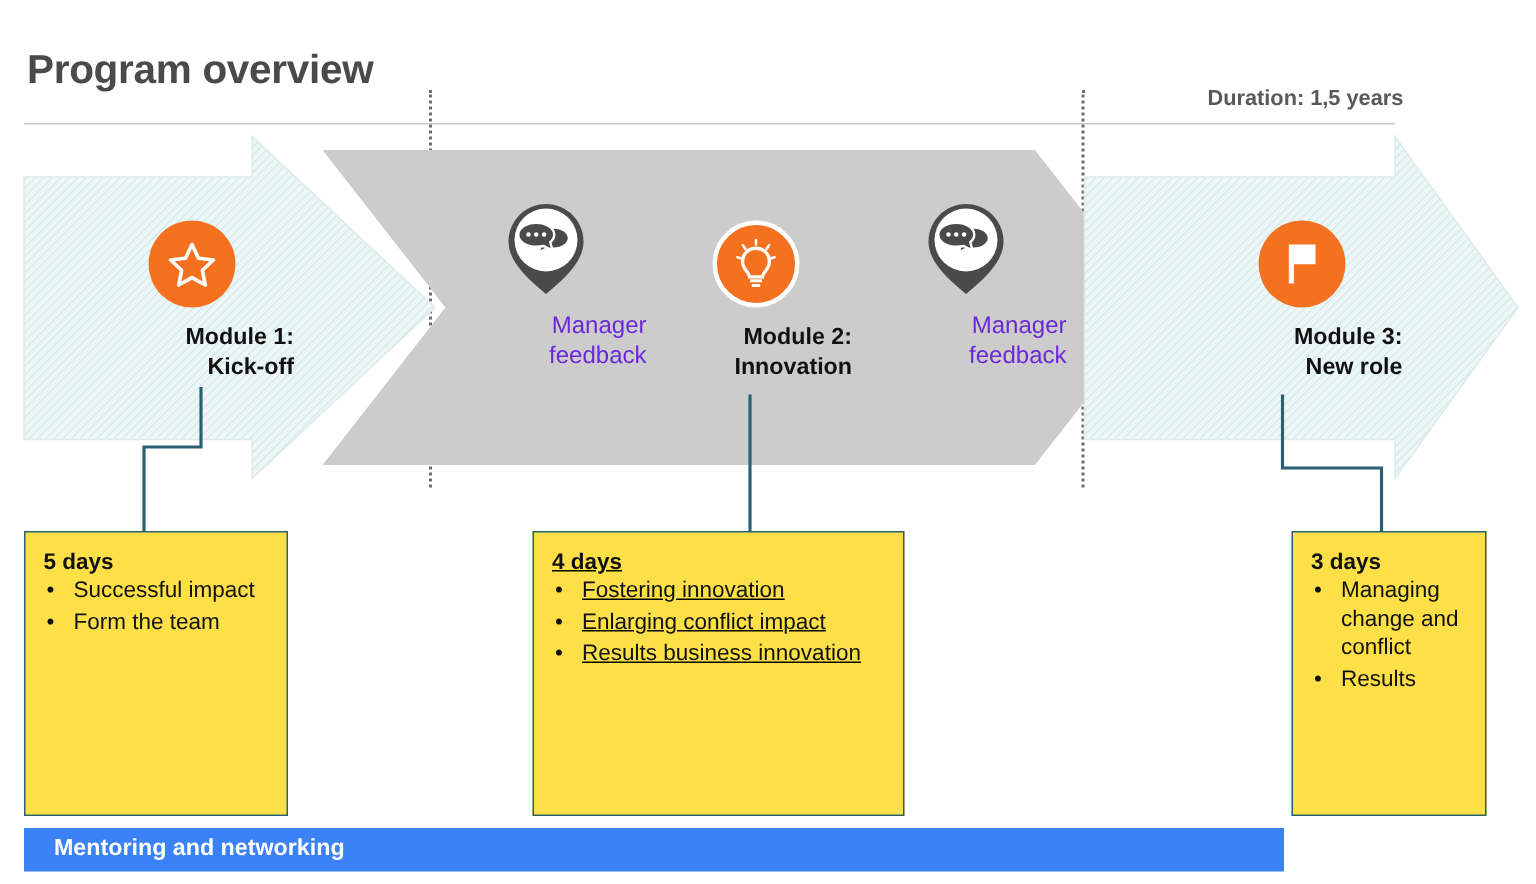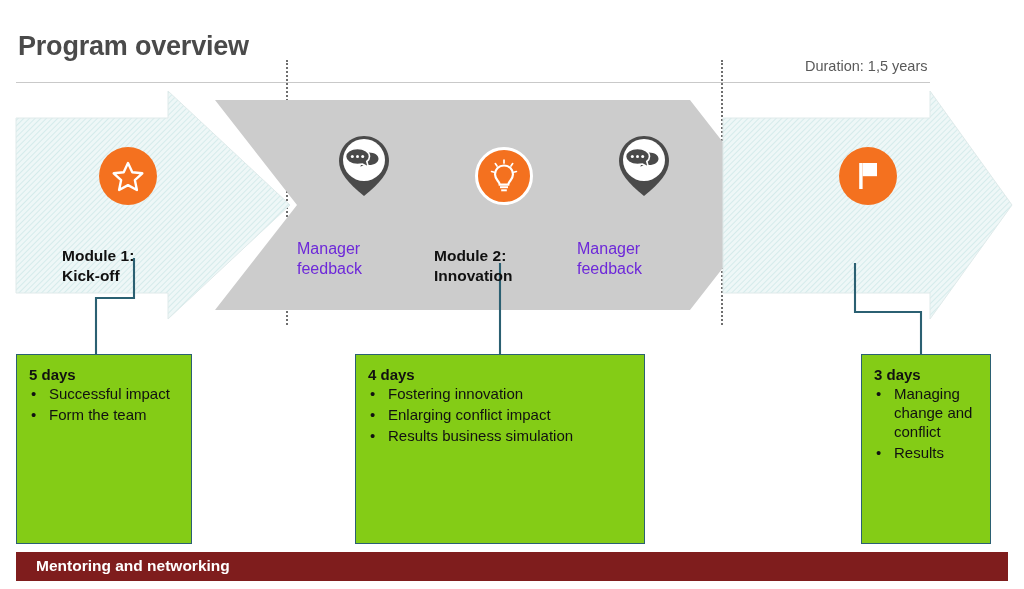--- a/index.html
+++ b/index.html
@@ -21,21 +21,21 @@
     margin-top:23px;
   }
 
   
   .top-rule{
     position:absolute;left:16px;top:82px;width:914px;height:1px;
     background:#c9c9c9;
   }
   .duration-label{
     position:absolute;left:805px;top:58px;
-    font-size:14.5px;color:#595959;white-space:nowrap;
+    font-size:14.5px;color:#595959;white-space:nowrap;font-weight:bold;
   }
 
   
   .dotted{
     position:absolute;top:60px;width:0;height:265px;
     border-left:2px dotted #6e6e6e;
   }
   .dotted.d1{left:286px;}
   .dotted.d2{left:721px;}
 
@@ -47,51 +47,50 @@
   .icon-circle{
     width:58px;height:58px;border-radius:50%;
     background:#f4711f;
     display:flex;align-items:center;justify-content:center;
     box-sizing:border-box;
   }
   .icon-circle.ring{border:3px solid #ffffff;}
 
   
   .node-label{
-    position:absolute;text-align:left;line-height:1.28;
+    position:absolute;text-align:right;line-height:1.28;
     white-space:pre-line;
-    margin-top:31px;
   }
   .node-label.module{font-size:15.5px;font-weight:bold;color:#111111;}
   .node-label.feedback{font-size:16px;font-weight:normal;color:#6d28d9;}
 
   
   .detail-box{
-    position:absolute;background:#84cc16;
+    position:absolute;background:#fde047;
     border:1.6px solid #2b6072;
     box-sizing:border-box;
   }
   .detail-title{
     font-size:15px;font-weight:bold;color:#111111;
     margin:11px 0 1px 12px;
   }
   .detail-list{margin:0;padding:0;list-style:none;}
   .detail-list li{
     font-size:15px;color:#111111;line-height:1.26;
     padding-left:32px;position:relative;margin-top:2px;
     text-indent:0;
   }
   .detail-list li .bullet{
     position:absolute;left:14px;top:0;
   }
 
   
   .bottom-band{
-    position:absolute;left:16px;top:552px;width:992px;height:29px;
-    background:#7f1d1d;
+    position:absolute;left:16px;top:552px;width:840px;height:29px;
+    background:#3b82f6;
   }
   .bottom-band-label{
     position:absolute;left:20px;top:5px;
     font-size:15.5px;font-weight:bold;color:#ffffff;
     white-space:nowrap;
   }
 </style>
 </head>
 <body>
 
@@ -185,35 +184,37 @@
   </div>
 
   <div class="node-label module" style="left:62px;top:215px;width:134px;">Module 1:
 Kick-off</div>
   <div class="node-label feedback" style="left:297px;top:208px;width:134px;">Manager
 feedback</div>
   <div class="node-label module" style="left:434px;top:215px;width:134px;">Module 2:
 Innovation</div>
   <div class="node-label feedback" style="left:577px;top:208px;width:134px;">Manager
 feedback</div>
+  <div class="node-label module" style="left:801px;top:215px;width:134px;">Module 3:
+New role</div>
 
   <div class="detail-box" style="left:16px;top:354px;width:176px;height:190px;">
     <div class="detail-title">5 days</div>
     <ul class="detail-list">
       <li><span class="bullet">•</span><span>Successful impact</span></li>
       <li><span class="bullet">•</span><span>Form the team</span></li>
     </ul>
   </div>
 
-  <div class="detail-box" style="left:355px;top:354px;width:290px;height:190px;">
+  <div class="detail-box" style="left:355px;top:354px;width:248px;height:190px;text-decoration:underline;">
     <div class="detail-title">4 days</div>
     <ul class="detail-list">
       <li><span class="bullet">•</span><span>Fostering innovation</span></li>
       <li><span class="bullet">•</span><span>Enlarging conflict impact</span></li>
-      <li><span class="bullet">•</span><span>Results business simulation</span></li>
+      <li><span class="bullet">•</span><span>Results business innovation</span></li>
     </ul>
   </div>
 
   <div class="detail-box" style="left:861px;top:354px;width:130px;height:190px;">
     <div class="detail-title">3 days</div>
     <ul class="detail-list">
       <li><span class="bullet">•</span><span>Managing change and conflict</span></li>
       <li><span class="bullet">•</span><span>Results</span></li>
     </ul>
   </div>

